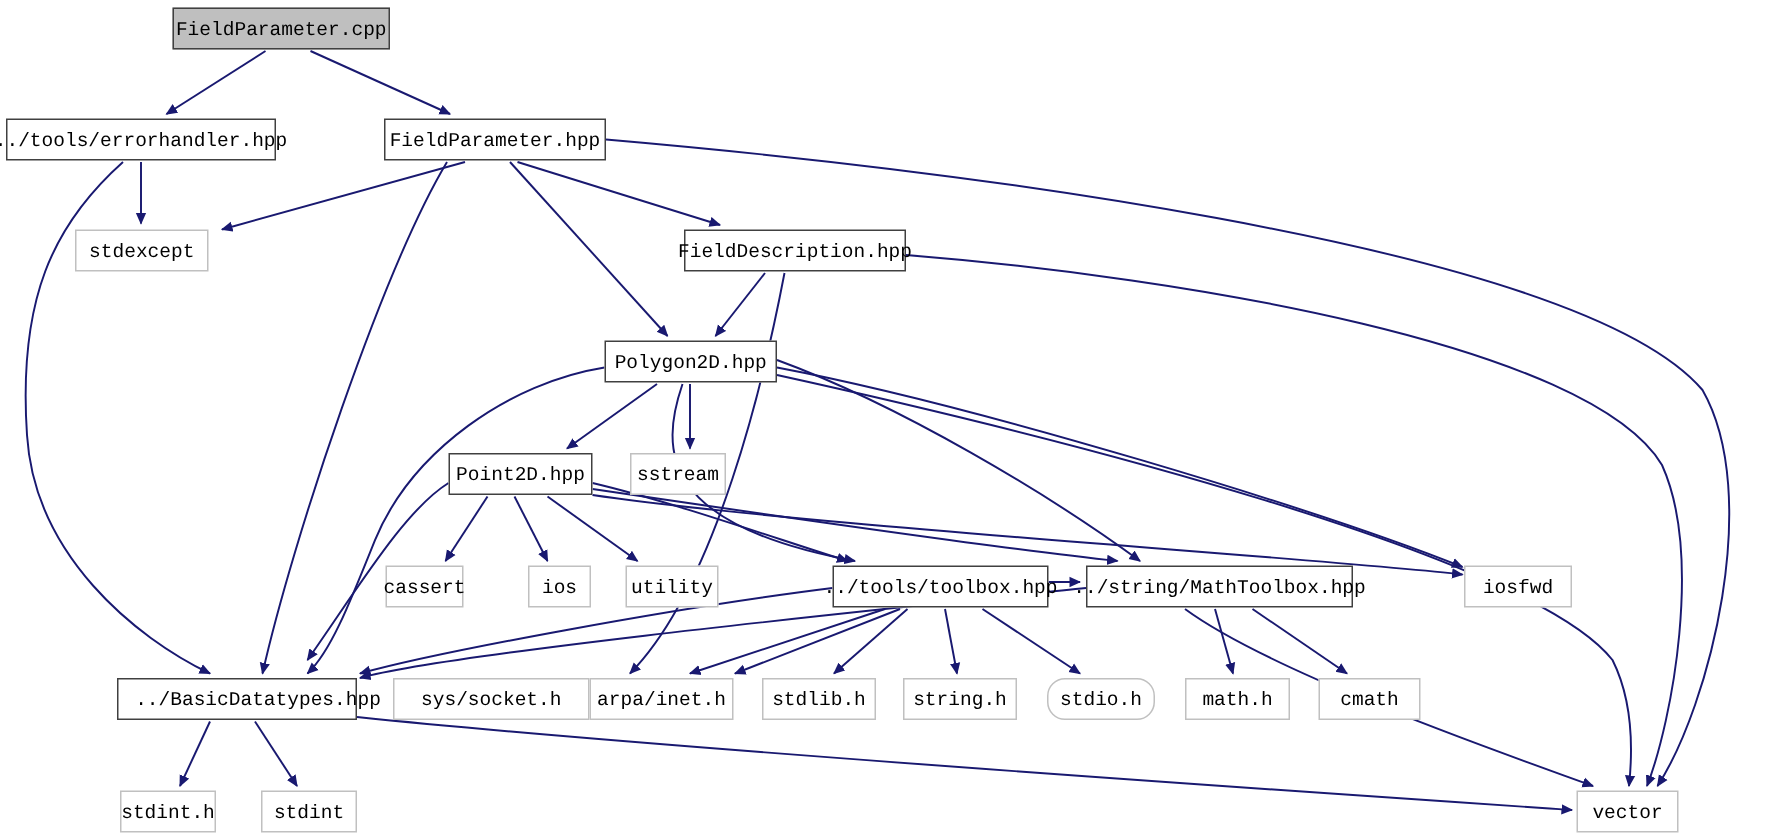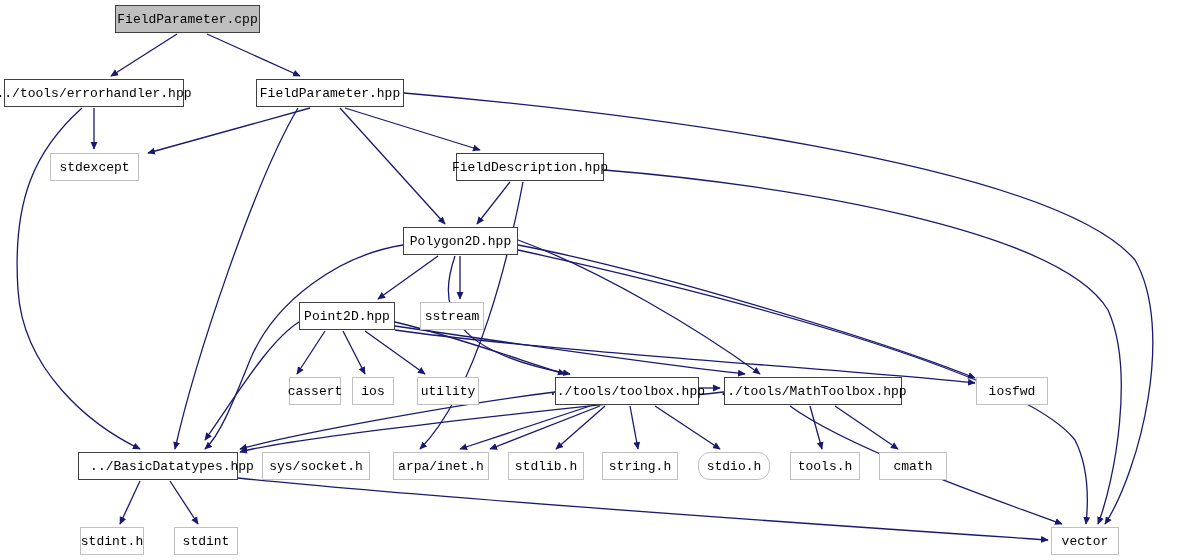--- a/index.html
+++ b/index.html
@@ -91,31 +91,31 @@
   </svg>
   <div id="node-layer">
       <div class="node root" style="left: 115px; top: 5px; width: 145px;">FieldParameter.cpp</div>
       <div class="node project" style="left: 4px; top: 79px; width: 180px;">../tools/errorhandler.hpp</div>
       <div class="node project" style="left: 256px; top: 79px; width: 148px;">FieldParameter.hpp</div>
       <div class="node system" style="left: 50px; top: 153px; width: 89px;">stdexcept</div>
       <div class="node project" style="left: 456px; top: 153px; width: 148px;">FieldDescription.hpp</div>
       <div class="node project" style="left: 403px; top: 227px; width: 115px;">Polygon2D.hpp</div>
       <div class="node project" style="left: 299px; top: 302px; width: 96px;">Point2D.hpp</div>
       <div class="node system" style="left: 420px; top: 302px; width: 64px;">sstream</div>
-      <div class="node system" style="left: 257px; top: 377px; width: 52px; margin-left: 32px;">cassert</div>
+      <div class="node system" style="left: 257px; top: 377px; width: 52px;">cassert</div>
       <div class="node system" style="left: 352px; top: 377px; width: 42px;">ios</div>
       <div class="node system" style="left: 417px; top: 377px; width: 62px;">utility</div>
       <div class="node project" style="left: 555px; top: 377px; width: 144px;">../tools/toolbox.hpp</div>
-      <div class="node project" style="left: 724px; top: 377px; width: 178px;">../tools/MathToolbox.hpp</div>
+      <div class="node project" style="left: 724px; top: 377px; width: 178px;">../string/MathToolbox.hpp</div>
       <div class="node system" style="left: 976px; top: 377px; width: 72px;">iosfwd</div>
       <div class="node project" style="left: 78px; top: 452px; width: 160px; padding-left: 28px;">../BasicDatatypes.hpp</div>
-      <div class="node system" style="left: 262px; top: 452px; width: 108px;">sys/socket.h</div>
+      <div class="node system" style="left: 262px; top: 452px; width: 131px;">sys/socket.h</div>
       <div class="node system" style="left: 393px; top: 452px; width: 96px;">arpa/inet.h</div>
       <div class="node system" style="left: 508px; top: 452px; width: 76px;">stdlib.h</div>
       <div class="node system" style="left: 602px; top: 452px; width: 76px;">string.h</div>
       <div class="node system" style="left: 698px; top: 452px; width: 72px; border-radius: 12px;">stdio.h</div>
-      <div class="node system" style="left: 790px; top: 452px; width: 70px;">tools.h</div>
+      <div class="node system" style="left: 790px; top: 452px; width: 70px;">math.h</div>
       <div class="node system" style="left: 879px; top: 452px; width: 68px;">cmath</div>
       <div class="node system" style="left: 80px; top: 527px; width: 64px;">stdint.h</div>
       <div class="node system" style="left: 174px; top: 527px; width: 64px;">stdint</div>
       <div class="node system" style="left: 1051px; top: 527px; width: 68px;">vector</div>
     </div>
 </div>
 
 </body></html>

